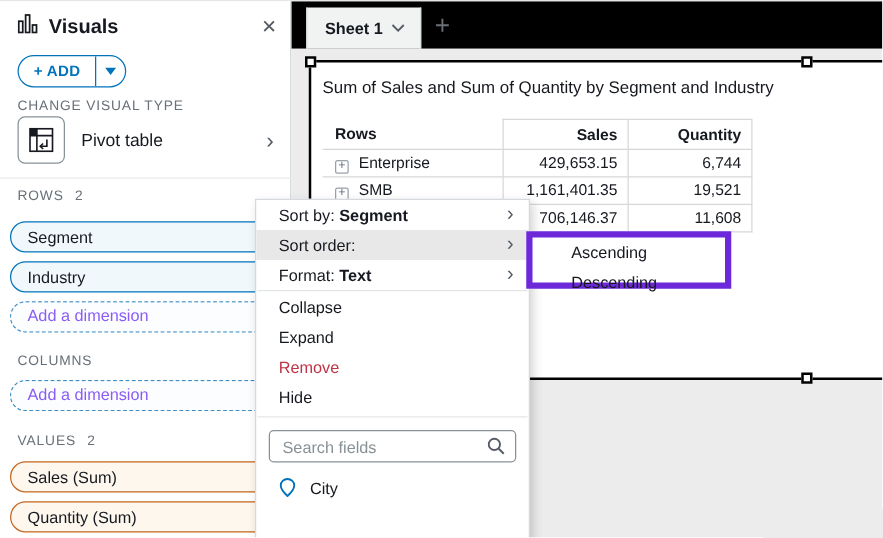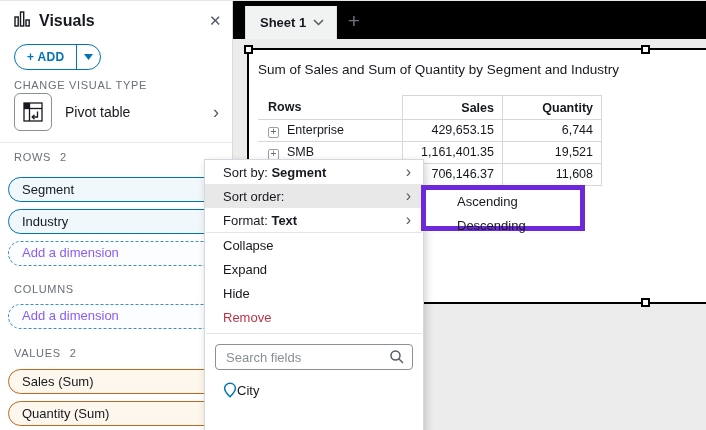--- a/index.html
+++ b/index.html
@@ -94,21 +94,21 @@
   .mi.danger { color:#c03246; }
   .msep { height:1px; background:#e3e6e8; margin:0 1px; }
   .msep.sp { margin-top:4px; }
   .search-wrap { margin:10px 10px 0 10px; position:relative; }
   .search-input {
     width:100%; height:26px; border:1px solid #879196; border-radius:4px;
     font-family:"Liberation Sans",sans-serif; font-size:13px; color:#16191f; padding:0 28px 0 10px; outline:none;
   }
   .search-input::placeholder { color:#879196; }
   .search-icon { position:absolute; right:8px; top:5px; }
-  .field-item { height:24px; display:flex; align-items:center; padding-left:18px; font-size:13px; cursor:pointer; }
+  .field-item { height:24px; display:flex; align-items:center; gap:11px; padding-left:18px; font-size:13px; cursor:pointer; }
   .field-item.first { margin-top:8px; }
 
   
   .sort-submenu {
     position:absolute; left:421px; top:184px; width:164px; height:46px;
     background:#fff; border:5px solid #6d28d9; z-index:40;
   }
   .smi { height:24px; line-height:24px; padding-left:31px; font-size:13px; cursor:pointer; }
 </style>
 </head>
@@ -256,25 +256,25 @@
         <span class="bold">Text</span>
       <span class="chev">›</span>
     </div>
     <div class="msep"></div>
     <div class="mi">
         <span>Collapse</span>
       </div>
     <div class="mi">
         <span>Expand</span>
       </div>
-    <div class="mi">
-        <span>Hide</span>
-      </div>
     <div class="mi danger">
         <span>Remove</span>
+      </div>
+    <div class="mi">
+        <span>Hide</span>
       </div>
     <div class="msep sp"></div>
 
     <div class="search-wrap">
       <input class="search-input" type="text" placeholder="Search fields" style="">
       <span class="search-icon">
         <svg width="16" height="16" viewBox="0 0 16 16" fill="none" stroke="#545b64" stroke-width="1.5">
             <circle cx="6.5" cy="6.5" r="4.5"></circle>
             <line x1="10" y1="10" x2="14" y2="14"></line>
           </svg>

